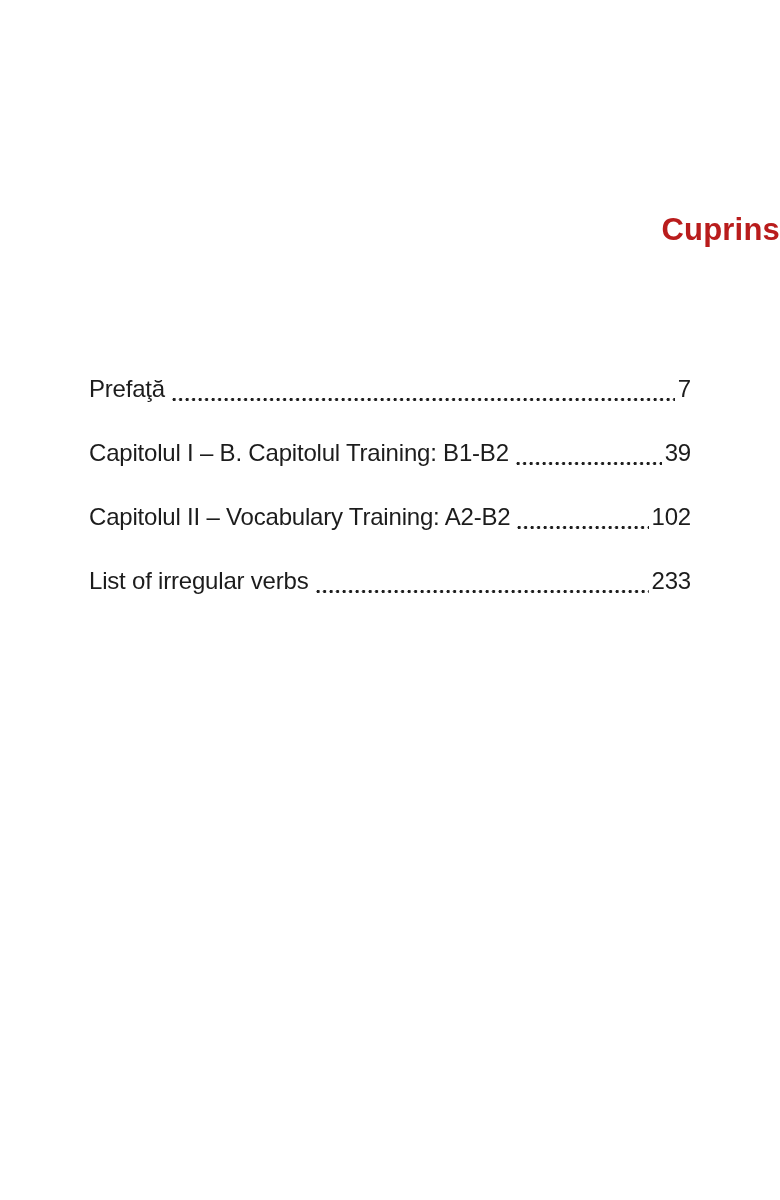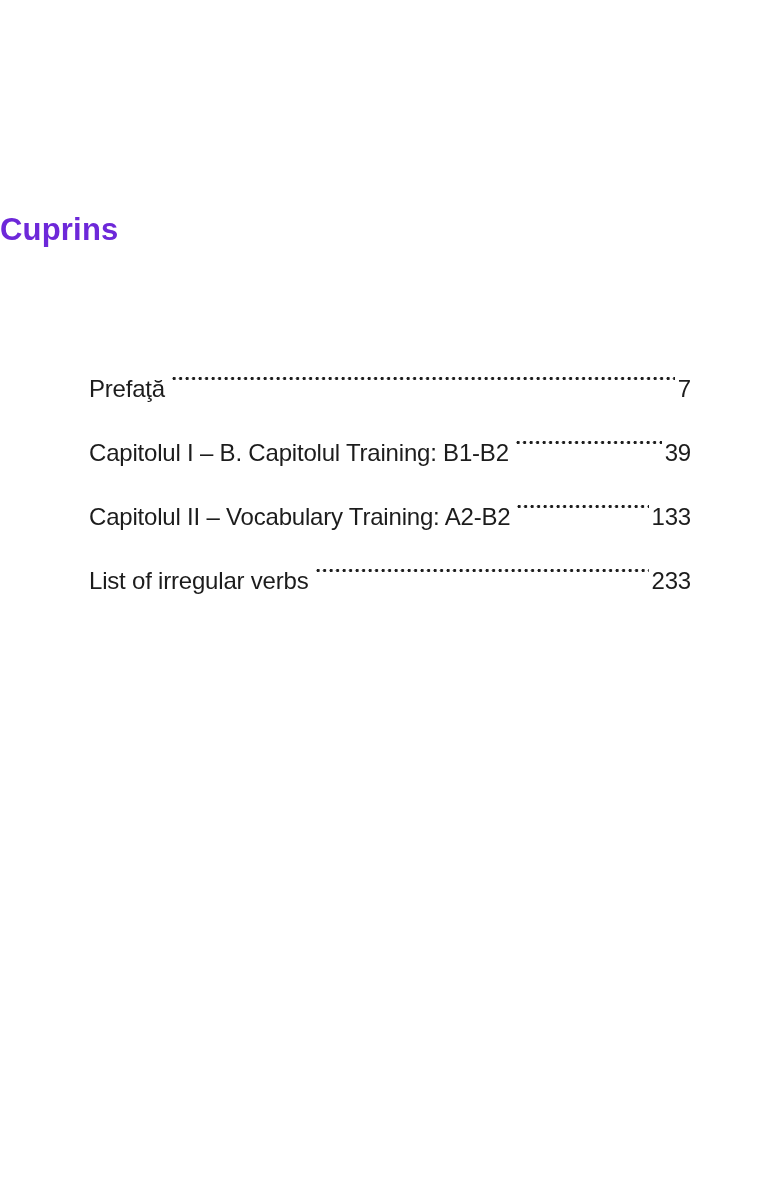--- a/index.html
+++ b/index.html
@@ -16,33 +16,34 @@
   }
   .page {
     position: relative;
     width: 780px;
     height: 1200px;
     background: #ffffff;
   }
   .toc-title {
     margin: 0;
     padding-top: 212px;
-    text-align: left;
+    text-align: right;
     font-size: 31px;
     font-weight: bold;
     letter-spacing: 0.2px;
-    color: #6d28d9;
+    color: #b91c1c;
+    padding-left: 20px;
   }
   .toc-list {
     width: 602px;
     margin: 128px auto 0 auto;
   }
   .toc-row {
     display: flex;
-    align-items: flex-start;
+    align-items: flex-end;
     font-size: 24px;
     line-height: 26px;
     margin-bottom: 38px;
     white-space: nowrap;
   }
   .toc-label {
     flex: 0 0 auto;
     letter-spacing: -0.2px;
   }
   .toc-leader {
@@ -76,21 +77,21 @@
 
   <div class="toc-row">
     <span class="toc-label">Capitolul I – B. Capitolul Training: B1-B2</span>
     <span class="toc-leader"></span>
     <span class="toc-page">39</span>
   </div>
 
   <div class="toc-row">
     <span class="toc-label">Capitolul II – Vocabulary Training: A2-B2</span>
     <span class="toc-leader"></span>
-    <span class="toc-page">133</span>
+    <span class="toc-page">102</span>
   </div>
 
   <div class="toc-row">
     <span class="toc-label">List of irregular verbs</span>
     <span class="toc-leader"></span>
     <span class="toc-page">233</span>
   </div>
 </div>
 </div>
 

